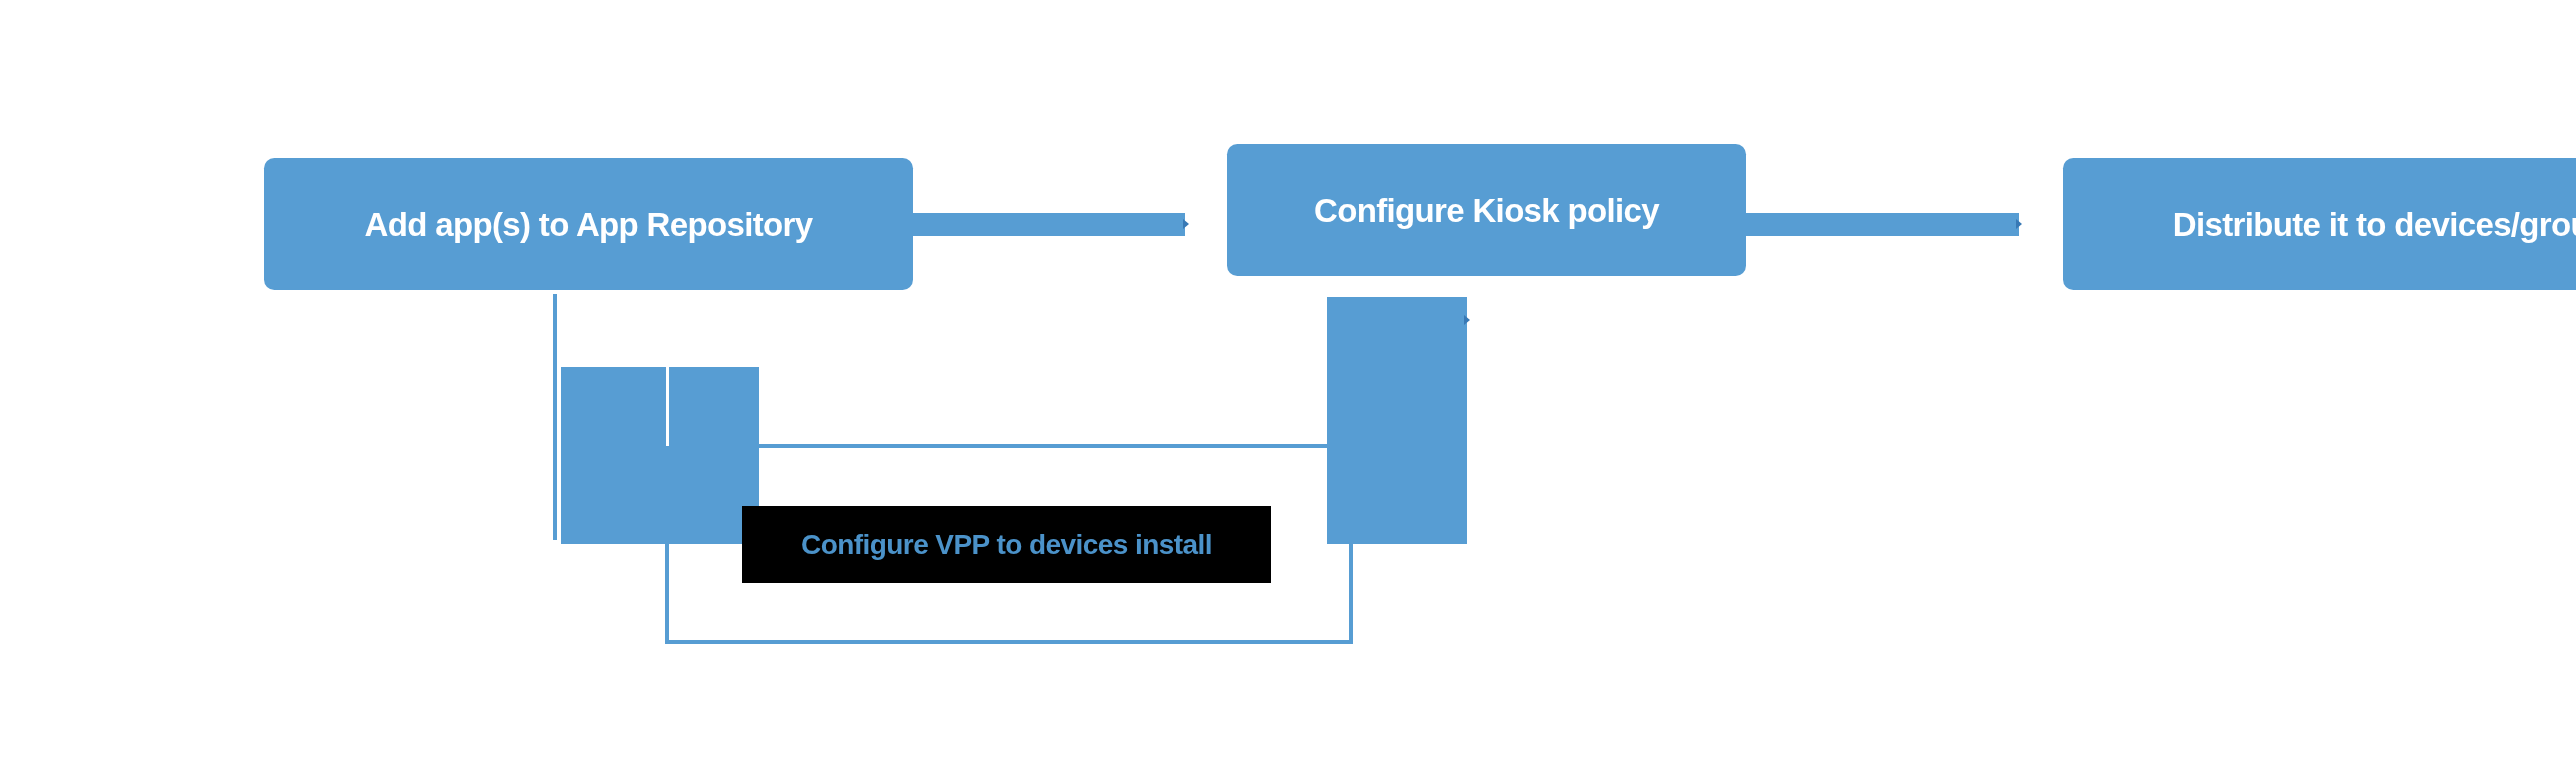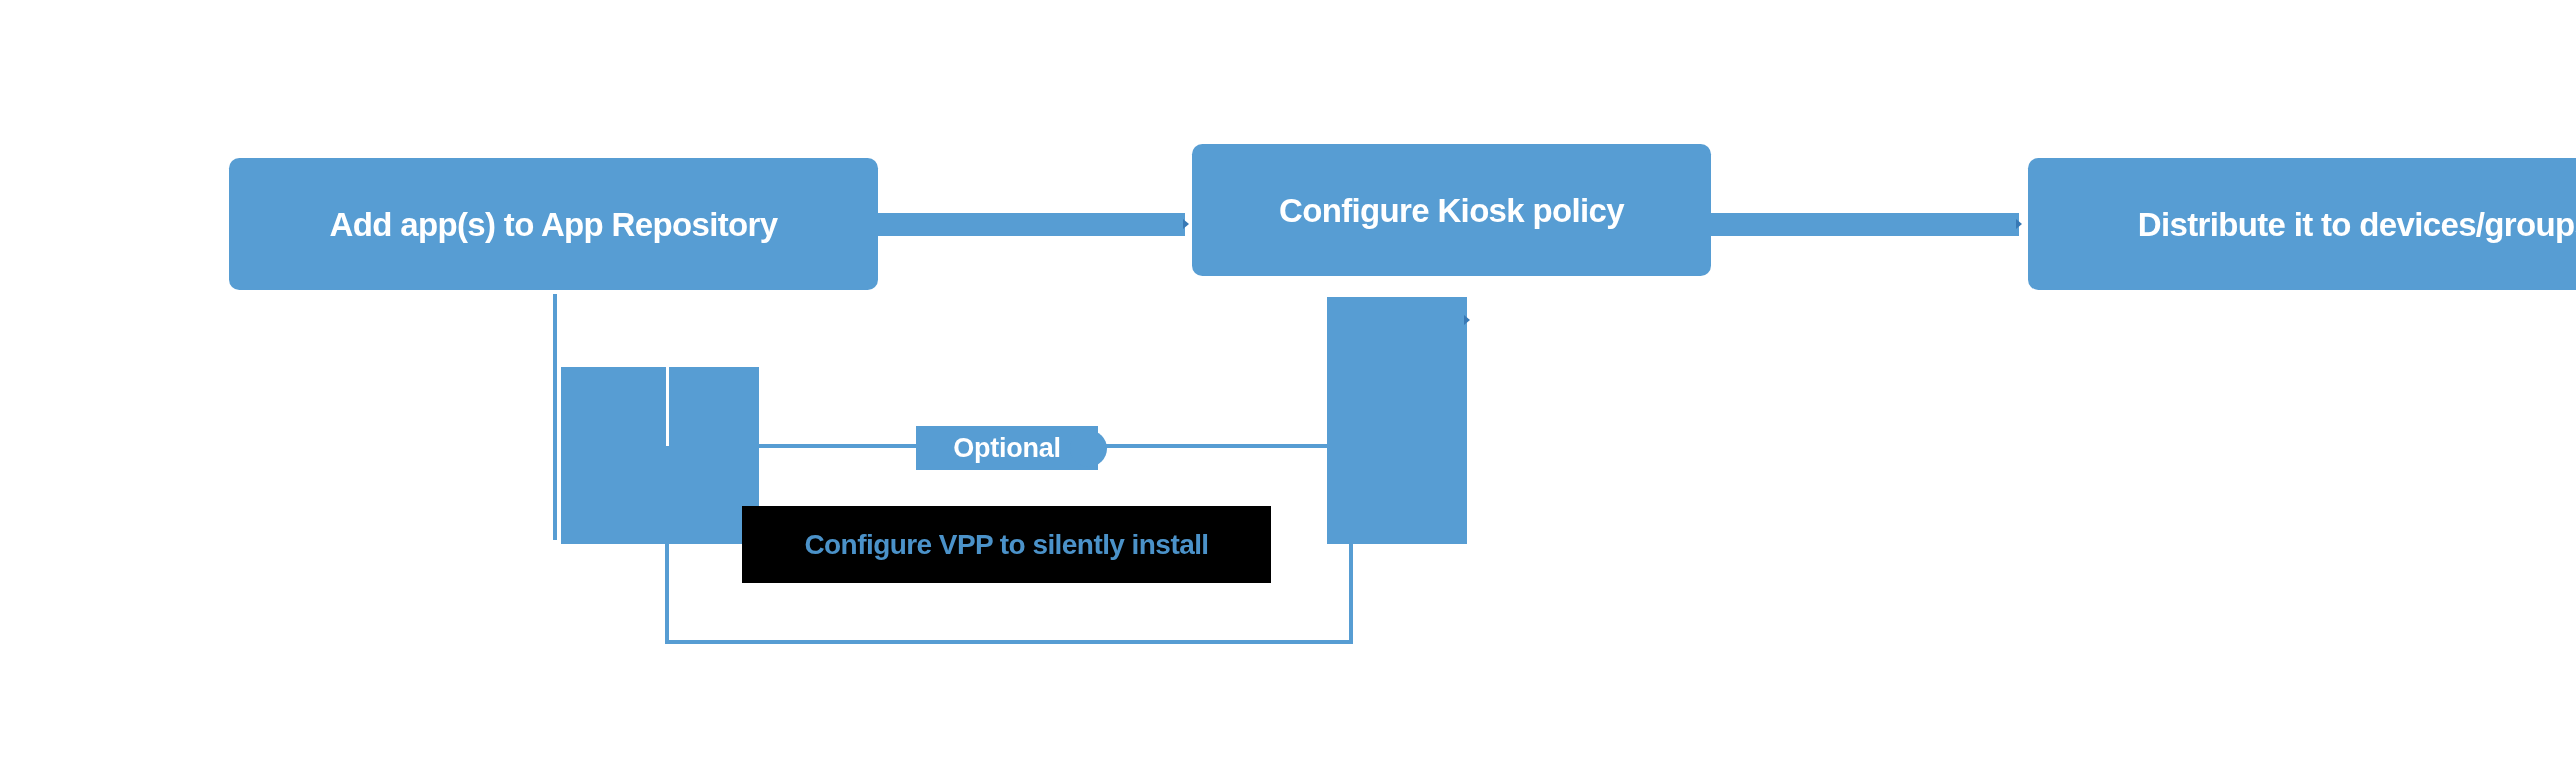--- a/index.html
+++ b/index.html
@@ -16,20 +16,21 @@
   #canvas{
     position:relative;width:3738px;height:763px;
     background:var(--canvas-background);overflow:hidden;
     font-family:"Liberation Sans","DejaVu Sans",sans-serif;
   }
   .flow-box{
     position:absolute;display:flex;align-items:center;justify-content:center;
     text-align:center;color:var(--box-text-color);
     font-weight:bold;font-size:33px;line-height:43px;letter-spacing:-0.02em;
     z-index:2;
+    margin-left:35px;
   }
   .step{background:var(--step-color);border-radius:10.3px;}
   #box1{left:229px;top:158px;width:649px;height:132px;}
   #box2{left:1192px;top:144px;width:519px;height:132px;}
   #box3{left:2028px;top:158px;width:674px;height:132px;}
   .connector{
     position:absolute;height:23px;top:213px;background:var(--connector-color);z-index:1;
   }
   #conn1{left:877px;width:308px;}
   #conn2{left:1711px;width:308px;}
@@ -93,22 +94,19 @@
   <div id="loop-left" class="blue-fill"></div>
   <div id="loop-bottom" class="blue-fill"></div>
   <div id="loop-right" class="blue-fill"></div>
 
   <div id="vline1" class="blue-fill"></div>
   <div id="lblock" class="blue-fill"></div>
   <div id="ldivider"></div>
   <div id="rblock" class="blue-fill"></div>
   <div id="rtip" class="tip"></div>
 
-  <div id="badge">
-    <span>Optional</span>
-  </div>
 
   <div id="note">
-    <div>Configure VPP to silently install</div>
+    <div>Configure VPP to devices install</div>
   </div>
 
 </div>
 
 
 </body></html>

